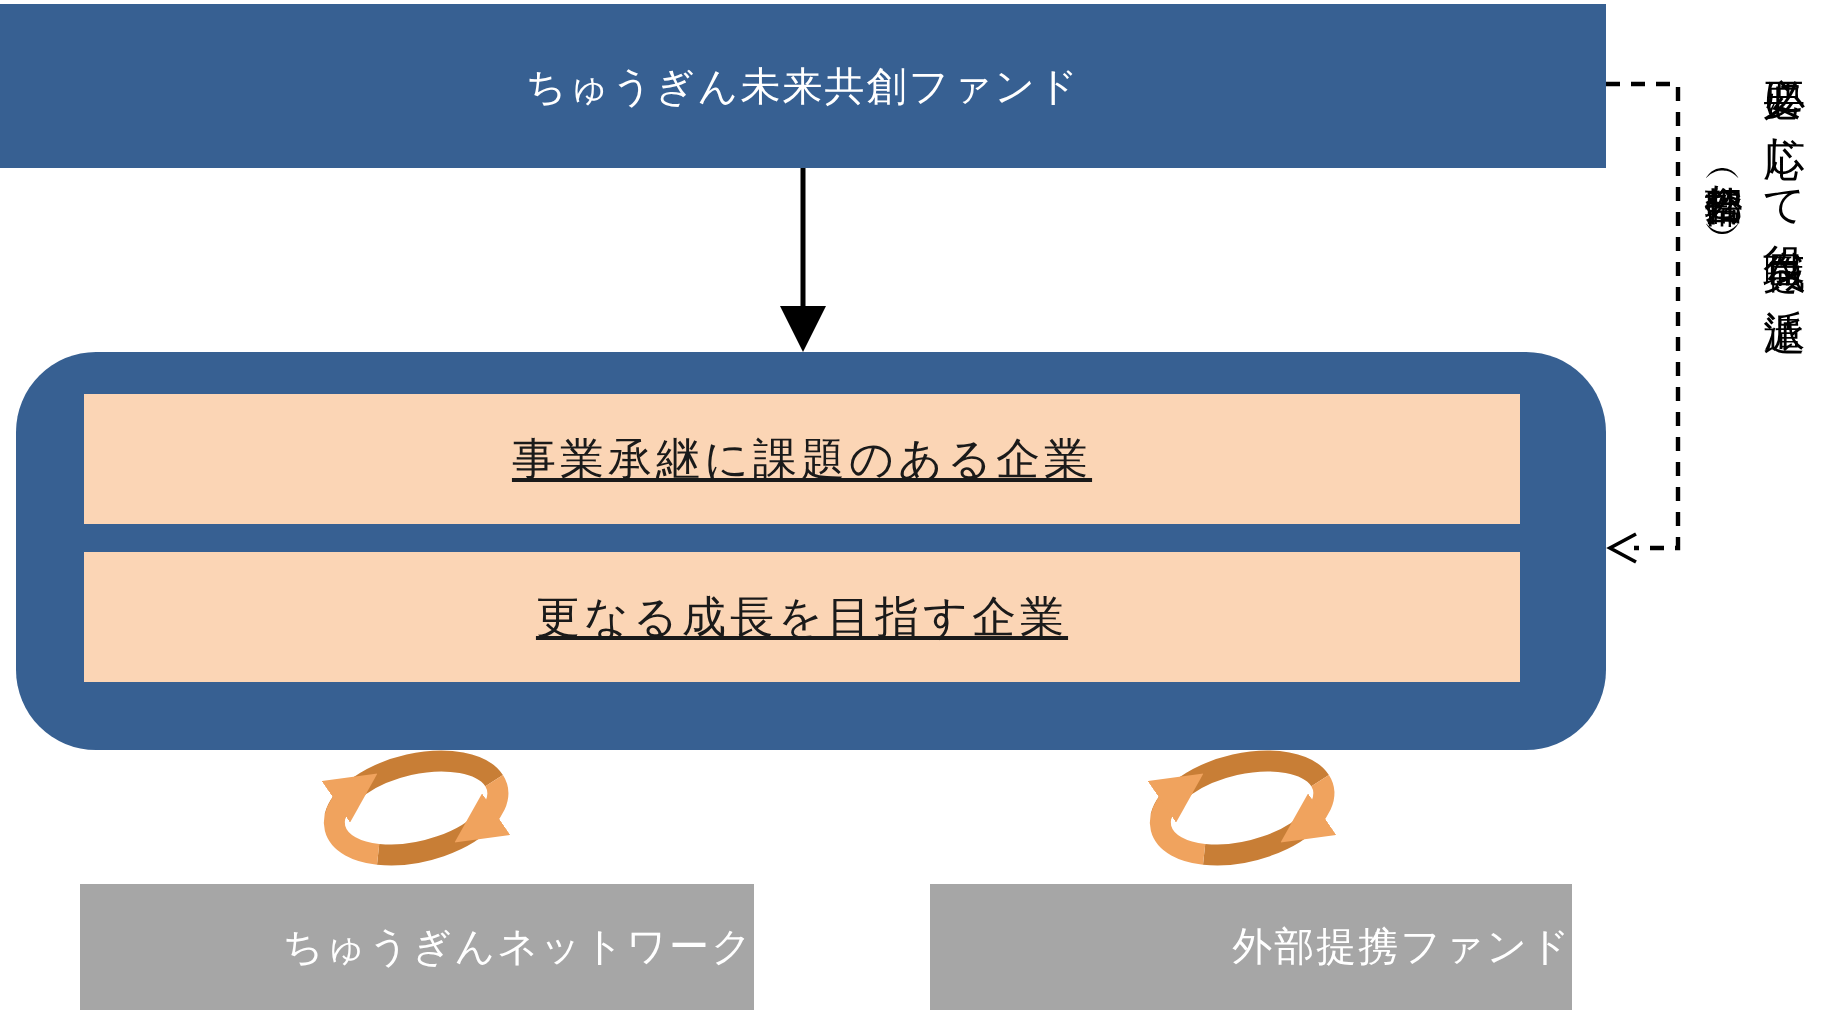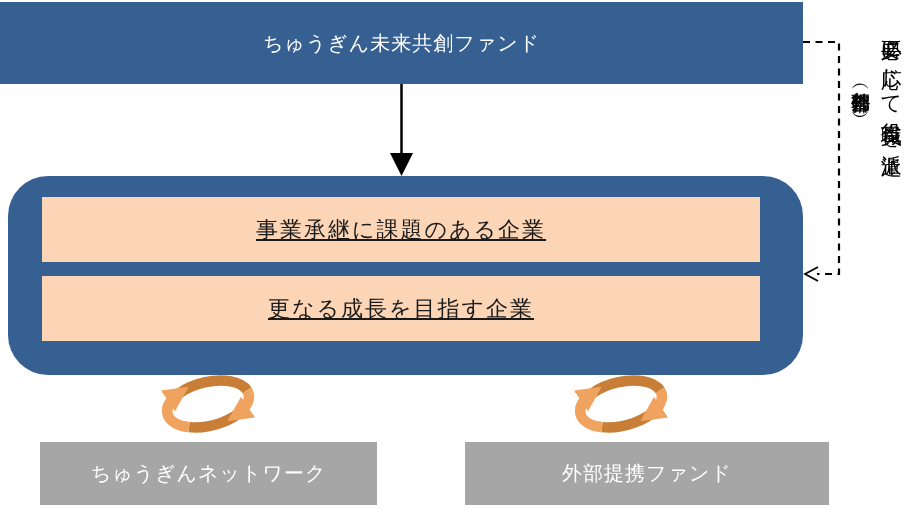--- a/index.html
+++ b/index.html
@@ -39,26 +39,26 @@
     letter-spacing: 2px;
     text-decoration: underline;
   }
   .peach-box.first  { top: 197px; }
   .peach-box.second { top: 276px; }
   .gray-box {
     position: absolute;
     top: 442px; height: 63px;
     background: #A6A6A6;
     color: #ffffff;
-    display: flex; align-items: center; justify-content: center;
+    display: flex; align-items: center; justify-content: flex-end;
     font-size: 20px;
     letter-spacing: 1px;
   }
   .gray-box.left  { left: 40px;  width: 337px; }
-  .gray-box.right { left: 465px; width: 364px; }
+  .gray-box.right { left: 465px; width: 321px; }
   .connector-layer {
     position: absolute; left: 0; top: 0;
     width: 924px; height: 509px;
     pointer-events: none;
   }
   .cycle-icon {
     position: absolute;
     width: 118px; height: 80px;
   }
   .cycle-icon.left  { left: 149px; top: 364px; }

